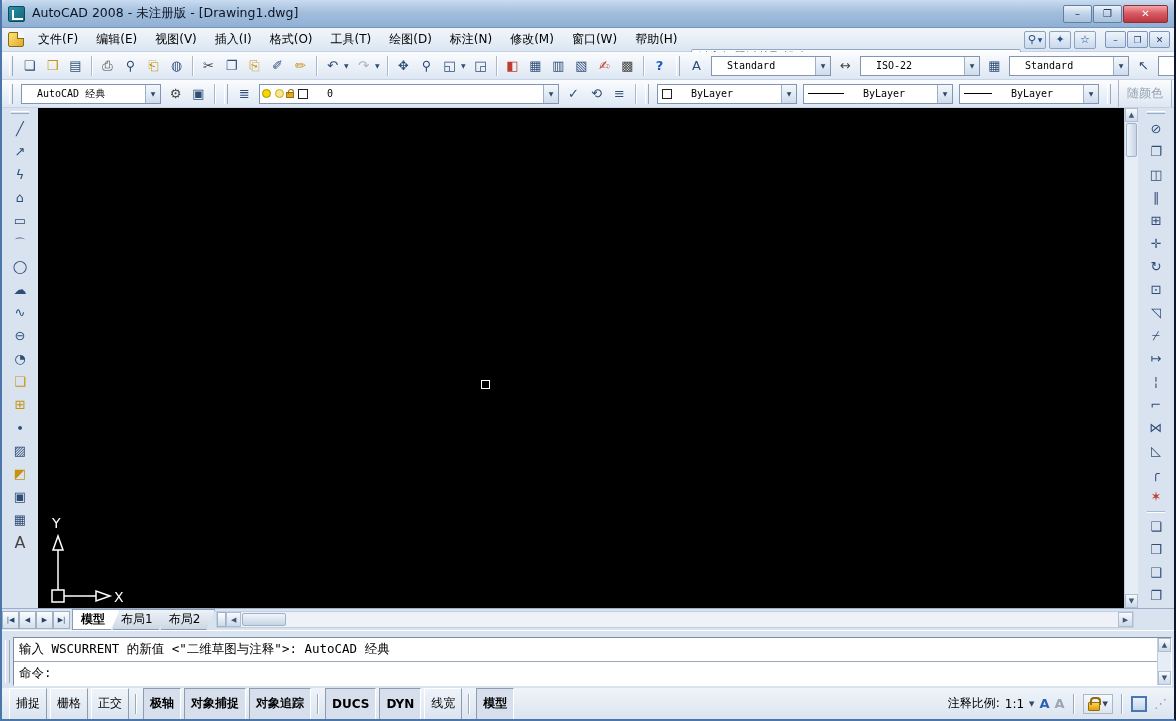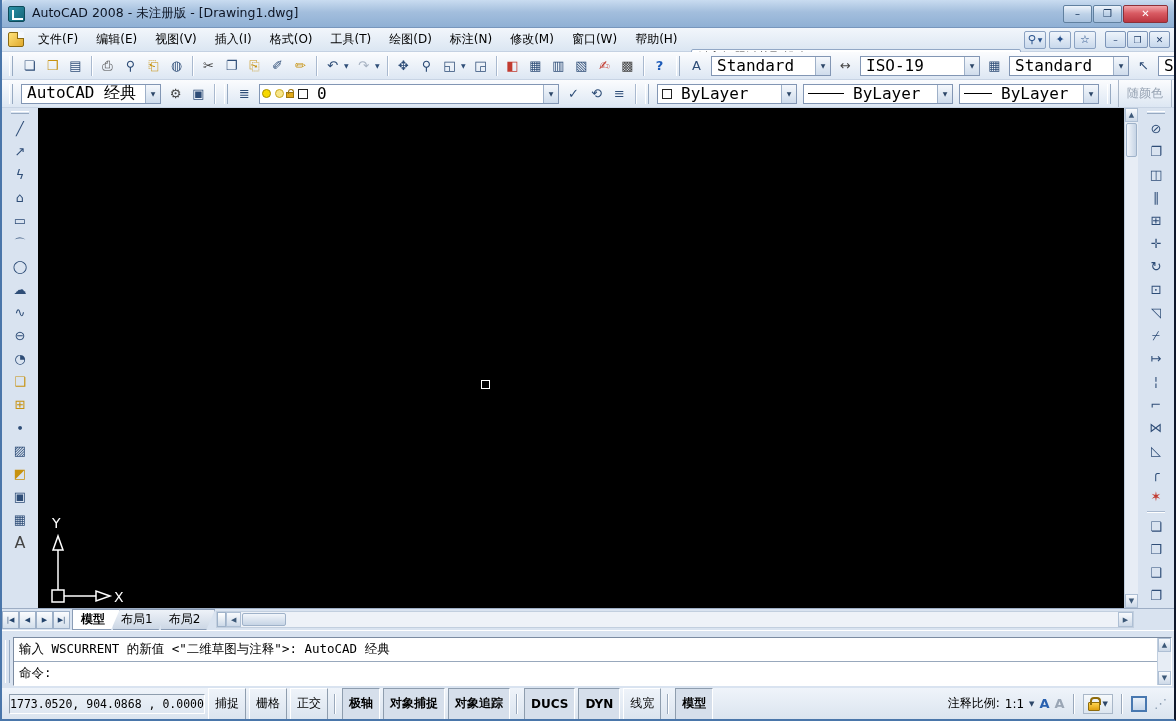--- a/index.html
+++ b/index.html
@@ -51,21 +51,21 @@
   .tb { width:23px; height:22px; flex:0 0 23px; display:flex; align-items:center; justify-content:center;
         font-size:13px; color:#2e4d77; }
   .tb.dis { color:#a7b2c2; }
   .tb.gold { color:#c7920f; }
   .tb.red { color:#c23b30; }
   .tb.dark { color:#444; }
   .sep { width:1px; height:20px; background:#a9b9cf; box-shadow:1px 0 0 #fff; margin:0 4px; flex:0 0 1px; }
   .ddsm { width:8px; font-size:6px; color:#2e4d77; flex:0 0 8px; }
   .combo { height:20px; background:#fff; border:1px solid #8296b4; display:flex; align-items:center;
            margin:0 3px; flex:0 0 auto; }
-  .cval { flex:1; padding:0 5px; font-family:"DejaVu Sans Mono","Liberation Mono",monospace; font-size:16px;
+  .cval { flex:1; padding:0 15px; font-family:"DejaVu Sans Mono","Liberation Mono",monospace; font-size:10px;
           color:#000; white-space:nowrap; overflow:hidden; }
   .cbtn { width:15px; height:100%; background:linear-gradient(#f5f8fc,#cfdcec); border-left:1px solid #9eb0c8;
           font-size:6px; color:#2c4668; display:flex; align-items:center; justify-content:center; flex:0 0 15px; }
   .w120 { width:120px; } .w140 { width:140px; } .w150 { width:150px; } .w300 { width:300px; } .w26 { width:26px; }
   .mc { flex:0 0 auto; margin:0 2px; }
   .mc.bulb { width:9px; height:9px; border-radius:50%; background:#f6d800; border:1px solid #a98f00; }
   .mc.sun  { width:9px; height:9px; border-radius:50%; background:#f8e68a; border:1px solid #caa820; }
   .mini-lock { width:8px; height:6px; background:#e0a818; border:1px solid #9a7410; position:relative; margin-top:3px; }
   .mini-lock::before { content:""; position:absolute; top:-4px; left:1px; width:4px; height:4px;
                        border:1px solid #9a7410; border-bottom:none; border-radius:3px 3px 0 0; }
@@ -228,21 +228,21 @@
     <span class="sep"></span>
     <span class="tb" style="color:#1d5bb8;font-weight:bold;">?</span>
     <span class="grip"></span>
     <span class="tb">A</span>
     <span class="combo w120">
       <span class="cval">Standard</span>
       <span class="cbtn">▼</span>
     </span>
     <span class="tb dark">↔</span>
     <span class="combo w120">
-      <span class="cval">ISO-19</span>
+      <span class="cval">ISO-22</span>
       <span class="cbtn">▼</span>
     </span>
     <span class="tb">▦</span>
     <span class="combo w120">
       <span class="cval">Standard</span>
       <span class="cbtn">▼</span>
     </span>
     <span class="tb">↖</span>
     <span class="combo w26">
       <span class="cval">S</span>
@@ -396,21 +396,20 @@
       </div>
       <div class="cmd-scroll">
         <span class="sbtn">▲</span>
         <span class="vfill"></span>
         <span class="sbtn">▼</span>
       </div>
     </div>
   </div>
 
   <div class="statusbar">
-    <span class="coords">1773.0520, 904.0868 , 0.0000</span>
     <span class="tg">捕捉</span>
     <span class="tg">栅格</span>
     <span class="tg">正交</span>
     <span class="ssep"></span>
     <span class="tg on">极轴</span>
     <span class="tg on">对象捕捉</span>
     <span class="tg on">对象追踪</span>
     <span class="ssep"></span>
     <span class="tg on">DUCS</span>
     <span class="tg on">DYN</span>

